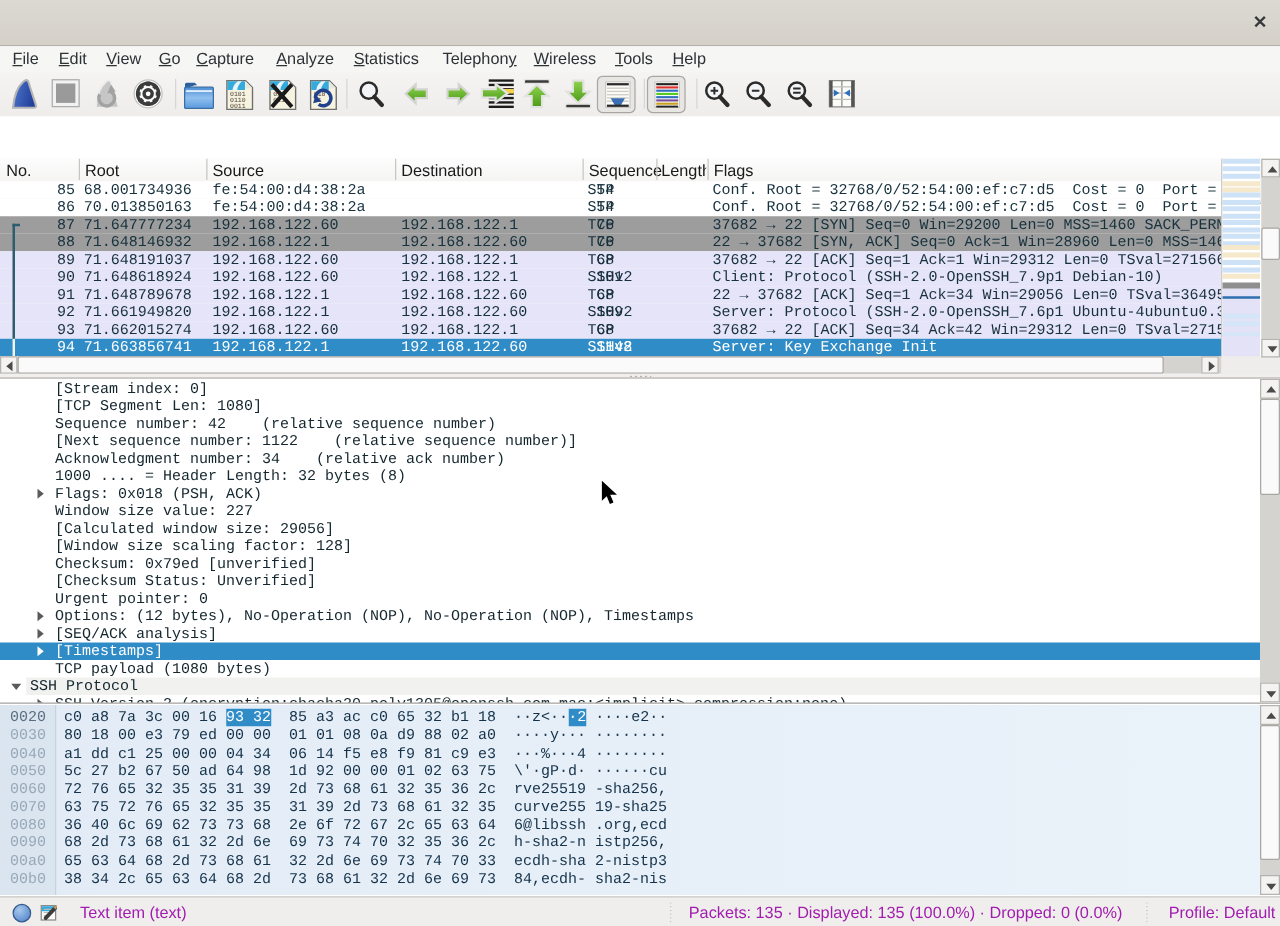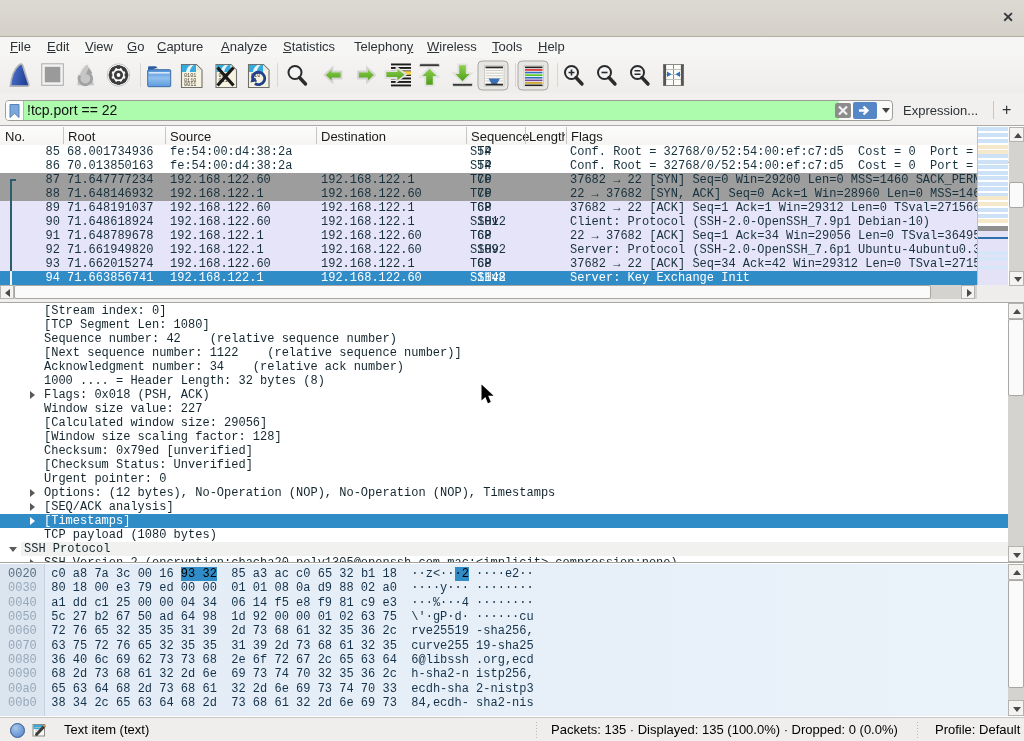--- a/index.html
+++ b/index.html
@@ -61,23 +61,23 @@
 .dtri{position:absolute;width:0;height:0;border-top:4px solid transparent;border-bottom:4px solid transparent;border-left:5px solid #5a5a5a;top:3px;}
 #vscroll2{position:absolute;left:1008px;top:0;width:16px;height:259px;}
 
 #hexpane{left:0;top:564px;width:1024px;height:152px;background:linear-gradient(90deg,#e3ecf6,#eaf2fa);overflow:hidden;}
 #hexaddrbg{position:absolute;left:0;top:0;width:44px;height:152px;background:#dbe5f0;}
 .hline{position:absolute;left:8px;color:#14324a;}
 .haddr{color:#98a8b8;}
 .haddr1{color:#5a6e80;}
 #vscroll3{position:absolute;left:1008px;top:0;width:16px;height:152px;}
 
-#status{left:0;top:717px;width:1024px;height:24px;background:#efeeec;border-top:1px solid #c9c7c3;font-size:13px;color:#000000;text-align:center;}
+#status{left:0;top:717px;width:1024px;height:24px;background:#efeeec;border-top:1px solid #c9c7c3;font-size:13px;color:#a21caf;text-align:center;}
 .dotsep{position:absolute;top:4px;width:1px;height:16px;background-image:linear-gradient(#b9b7b3 1px,transparent 1px);background-size:1px 3px;}
-</style><style>.dline.sel{background:#308cc6;color:#fff;text-decoration:underline;}</style><style>.hsel{background:#308cc6;color:#000000;}</style></head>
+</style><style>.dline.sel{background:#308cc6;color:#fff;text-decoration:underline;}</style><style>.hsel{background:#308cc6;color:#ffffff;}</style></head>
 <body>
 <div id="app">
 <div class="abs" id="titlebar"></div>
 <div class="abs" id="closex">✕</div>
 
 <div class="abs" id="menubar">
 <span style="left:10px"><u>F</u>ile</span>
 <span style="left:47px"><u>E</u>dit</span>
 <span style="left:85px"><u>V</u>iew</span>
 <span style="left:127px"><u>G</u>o</span>
@@ -244,39 +244,20 @@
             <path d="M663.5 12.5 h20 M663.5 17.5 h20 M663.5 22.5 h20"></path>
           </g>
 <rect x="663.5" y="7.5" width="2.6" height="21" fill="#555"></rect>
 <rect x="680.9" y="7.5" width="2.6" height="21" fill="#555"></rect>
 <path d="M667 14.5 l4.5 2.8 l-4.5 2.8 Z" fill="#2f6fbe"></path>
 <path d="M680 14.5 l-4.5 2.8 l4.5 2.8 Z" fill="#2f6fbe"></path>
 </g>
 </svg>
 </div>
 
-<div class="abs" id="filterbar">
-<div id="finput">
-  <div style="position:absolute;left:18px;top:0;width:815px;height:19px;background:#adfbad"></div>
-        <div id="fbook"><svg width="17" height="19">
-            <path d="M4 3.5 h9 v13 l-4.5 -4.2 l-4.5 4.2 Z" fill="#7aa8dc" stroke="#5580b5" stroke-width="1"></path>
-          </svg></div>
-  <div id="ftext">!tcp.port == 22</div>
-  <div id="fclear"><svg width="16" height="15">
-            <path d="M4 3.5 L12 11.5 M12 3.5 L4 11.5" stroke="#f2f2f2" stroke-width="2.2"></path>
-          </svg></div>
-  <div id="fapply"><svg width="24" height="17">
-            <path d="M6 8.5 h8 M10.5 4.5 L14.5 8.5 L10.5 12.5" stroke="#fff" stroke-width="2.4" fill="none"></path>
-          </svg></div>
-  <div id="fdrop"></div>
-</div>
-<div class="abs" id="fexpr">Expression...</div>
-<div class="abs" id="fsep"></div>
-<div class="abs" id="fplus">+</div>
-</div>
 
 <div class="abs" id="plist">
 <div id="phead">
   <span style="left:5px">No.</span>
   <span style="left:68px">Root</span>
   <span style="left:170px">Source</span>
   <span style="left:321px">Destination</span>
   <span style="left:471px">Sequence</span>
   <span style="left:529px;width:36px;overflow:hidden;white-space:nowrap">Length</span>
   <span style="left:571px">Flags</span>

